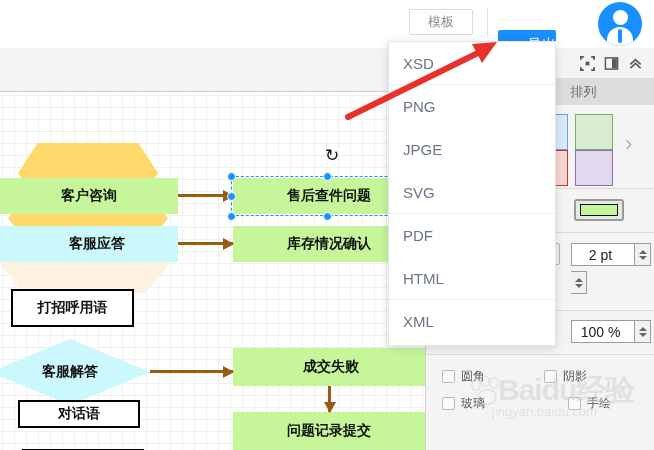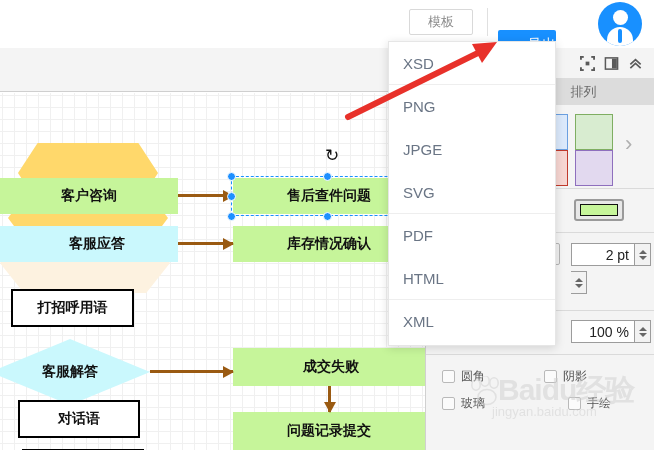--- a/index.html
+++ b/index.html
@@ -163,21 +163,21 @@
   }
   .dd-btn .cart {
     border-left: 5px solid transparent; border-right: 5px solid transparent;
     border-top: 6px solid #5a5a5a;
   }
   .spin {
     position: absolute; display: flex; align-items: stretch; height: 23px;
   }
   .spin input {
     width: 64px; height: 23px; border: 1px solid #9c9c9c; background: #fff;
-    text-align: right; padding-right: 5px; font-size: 14px; color: #222;
+    text-align: center; padding-right: 5px; font-size: 14px; color: #222;
     font-family: "Liberation Sans", sans-serif;
   }
   .spin .stepper {
     width: 16px; height: 23px; border: 1px solid #9c9c9c; border-left: none;
     background: #f2f2f2; display: flex; flex-direction: column;
     align-items: center; justify-content: center; gap: 2px; cursor: pointer;
   }
   .spin .stepper i {
     display: block; width: 0; height: 0;
     border-left: 4px solid transparent; border-right: 4px solid transparent;
@@ -254,21 +254,21 @@
     <div class="node n-cyan" style="left:0px;top:178px;width:178px;height:36px;padding-left:16px;">客服应答</div>
 
     <div class="node n-green" style="left:233px;top:178px;width:192px;height:36px;">库存情况确认</div>
 
     <div class="node n-white" style="left:11px;top:241px;width:123px;height:38px;">打招呼用语</div>
 
     <div class="diamond" style="left:-10px;top:291px;width:160px;height:66px;">客服解答</div>
 
     <div class="node n-green" style="left:233px;top:300px;width:196px;height:38px;">成交失败</div>
 
-    <div class="node n-white" style="left:18px;top:352px;width:122px;height:38px;">对话语</div>
+    <div class="node n-white" style="left:18px;top:352px;width:122px;height:28px;">对话语</div>
 
     <div class="node n-green" style="left:233px;top:364px;width:192px;height:38px;">问题记录提交</div>
 
     <div class="node n-white" style="left:22px;top:401px;width:122px;height:38px;"></div>
 
     <div class="arrow-h" style="left:178px;top:146px;width:55px;"></div>
     <div class="arrow-h" style="left:178px;top:194px;width:55px;"></div>
     <div class="arrow-h" style="left:150px;top:322px;width:83px;"></div>
     <div class="arrow-v" style="left:328px;top:338px;height:26px;"></div>
 

